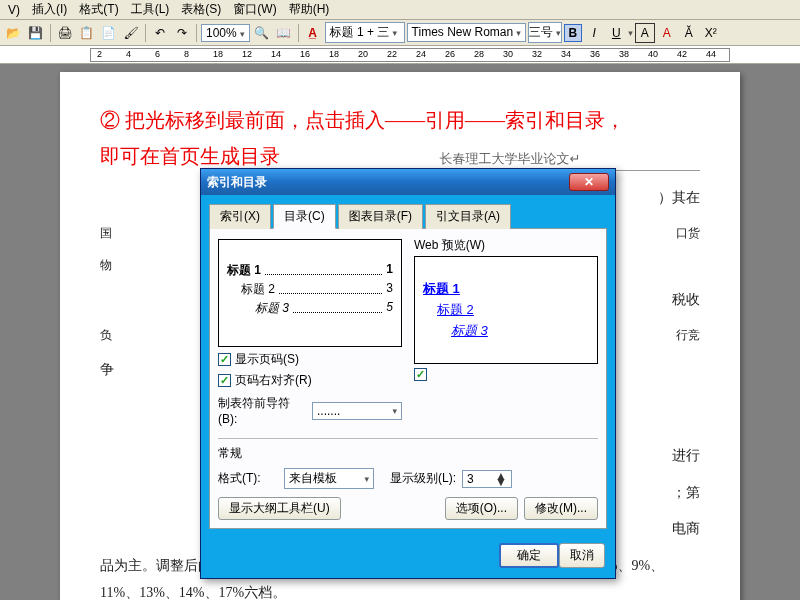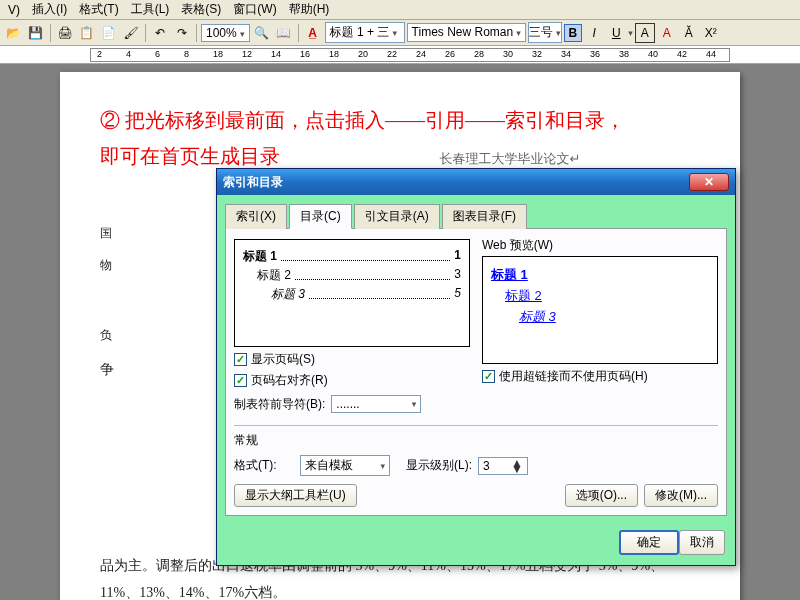--- a/index.html
+++ b/index.html
@@ -15,31 +15,31 @@
 .size-box{border:1px solid #7f9db9;background:#fff;padding:1px 0;min-width:30px;display:inline-block}
 .bold{font-weight:bold;border:1px solid #316ac5;background:#c1d2ee;padding:1px 4px}
 .dd{font-size:9px;color:#555}
 .ruler{background:#fff;height:18px;display:flex;align-items:center;border-bottom:1px solid #aca899;position:relative;padding-left:90px}
 .ruler-seg{position:relative;height:14px;background:#fff;border:1px solid #888;width:640px}
 .doc-area{background:#808080;height:536px;overflow:hidden;position:relative;display:flex;justify-content:center}
 .page{background:#fff;width:680px;margin-top:8px;height:700px;box-shadow:2px 2px 6px rgba(0,0,0,.4);padding:30px 40px;position:relative}
 .red-text{color:#e00;font-size:20px;line-height:1.8;font-family:Liberation Serif, serif}
 .doc-header{text-align:center;color:#666;font-size:13px;margin:4px 0;border-bottom:1px solid #999;padding-bottom:2px}
 .body-text{font-size:14px;line-height:1.9;color:#222;margin-top:10px;text-indent:2em;font-family:"SimSun"}
-.dialog{position:absolute;left:216px;top:168px;width:520px;background:#86efac;border:1px solid #0a246a;box-shadow:3px 3px 8px rgba(0,0,0,.4);z-index:100}
+.dialog{position:absolute;left:200px;top:168px;width:416px;background:#0ea5e9;border:1px solid #0a246a;box-shadow:3px 3px 8px rgba(0,0,0,.4);z-index:100}
 .titlebar{background:linear-gradient(to bottom,#3c9fef,#1e6fc5 50%,#1c5fa8);height:26px;display:flex;align-items:center;padding:0 6px;color:#fff;font-weight:bold;justify-content:space-between}
 .close-btn{width:40px;height:18px;background:linear-gradient(to bottom,#f5a3a0,#d6403a);border:1px solid #8b1a1a;border-radius:3px;color:#fff;display:flex;align-items:center;justify-content:center;font-weight:bold;cursor:pointer}
 .dialog-body{padding:8px}
 .tabs{display:flex;border-bottom:1px solid #919b9c}
 .tab{padding:3px 10px;border:1px solid #919b9c;border-bottom:none;background:#ece9d8;margin-right:2px;cursor:pointer;position:relative;top:1px}
 .tab.active{background:#fcfcfe;border-bottom:1px solid #fcfcfe;z-index:2}
 .tab-content{background:#fcfcfe;border:1px solid #919b9c;border-top:none;padding:8px}
 .two-col{display:flex;gap:12px}
 .col{flex:1}
-.preview-box{border:1px solid #000;background:#fff;height:108px;padding:6px 8px;overflow:hidden;margin-top:2px}
+.preview-box{border:1px solid #000;background:#fff;height:108px;padding:20px 8px;overflow:hidden;margin-top:2px}
 .toc-line{display:flex;justify-content:space-between;font-family:"SimSun";font-size:13px;margin:2px 0}
 .toc-dots{flex:1;border-bottom:1px dotted #000;margin:0 4px;position:relative;top:-4px}
 .web-link{color:#00f;text-decoration:underline;cursor:pointer;font-size:13px;margin:3px 0;display:block}
 .chk-row{display:flex;align-items:center;gap:4px;margin:4px 0}
 .chk{width:13px;height:13px;border:1px solid #1c5180;background:#fff;display:inline-flex;align-items:center;justify-content:center;color:#21a121;font-size:11px;font-weight:bold}
 .field-row{display:flex;align-items:center;gap:6px;margin:6px 0}
 .combo{border:1px solid #7f9db9;background:#fff;padding:1px 4px;display:inline-flex;align-items:center;justify-content:space-between;min-width:90px}
 .combo .dd{margin-left:6px}
 .spinner{border:1px solid #7f9db9;background:#fff;padding:1px 4px;width:50px;display:inline-flex;align-items:center;justify-content:space-between}
 .spin-btns{display:flex;flex-direction:column;line-height:6px;font-size:7px;color:#333}
@@ -152,22 +152,22 @@
 
 <div class="dialog">
   <div class="titlebar">
     <span>索引和目录</span>
     <span class="close-btn">✕</span>
   </div>
   <div class="dialog-body">
     <div class="tabs">
       <div class="tab">索引(X)</div>
       <div class="tab active">目录(C)</div>
+      <div class="tab">图表目录(F)</div>
       <div class="tab">引文目录(A)</div>
-      <div class="tab">图表目录(F)</div>
     </div>
     <div class="tab-content">
       <div class="two-col">
         <div class="col">
           <div class="preview-box">
             <div class="toc-line" style="font-weight:bold">
                 <span>标题 1</span>
                 <span class="toc-dots"></span>
                 <span>1</span>
               </div>
@@ -200,21 +200,20 @@
         </div>
         <div class="col">
           <div>Web 预览(W)</div>
           <div class="preview-box">
             <span class="web-link" style="font-weight:bold">标题 1</span>
             <span class="web-link" style="padding-left:14px">标题 2</span>
             <span class="web-link" style="padding-left:28px;font-style:italic">标题 3</span>
           </div>
           <div class="chk-row">
               <span class="chk">✓</span>
-              <span>使用超链接而不使用页码(H)</span>
             </div>
         </div>
       </div>
       <hr style="margin:6px 0;border:none;border-top:1px solid #bbb">
       <div>常规</div>
       <div class="field-row">
         <span style="min-width:60px">格式(T):</span>
         <span class="combo">
             <span>来自模板</span>
             <span class="dd">▾</span>

